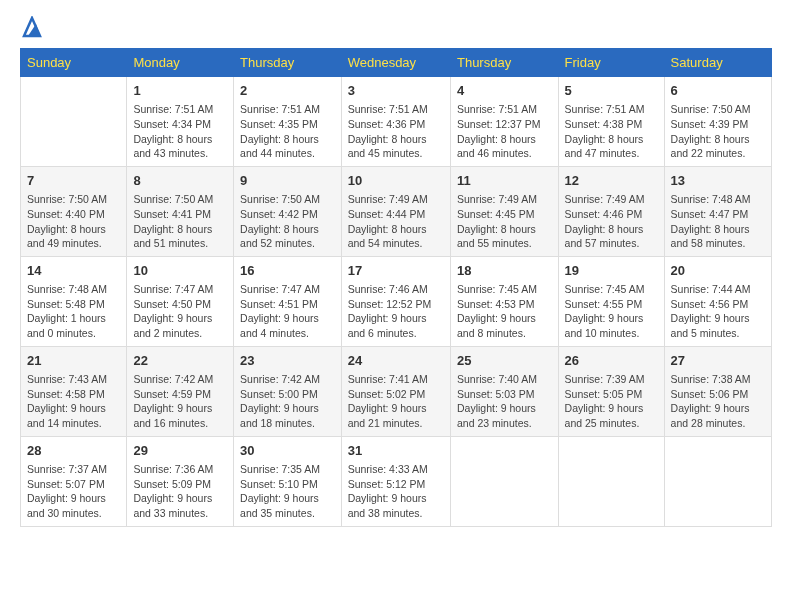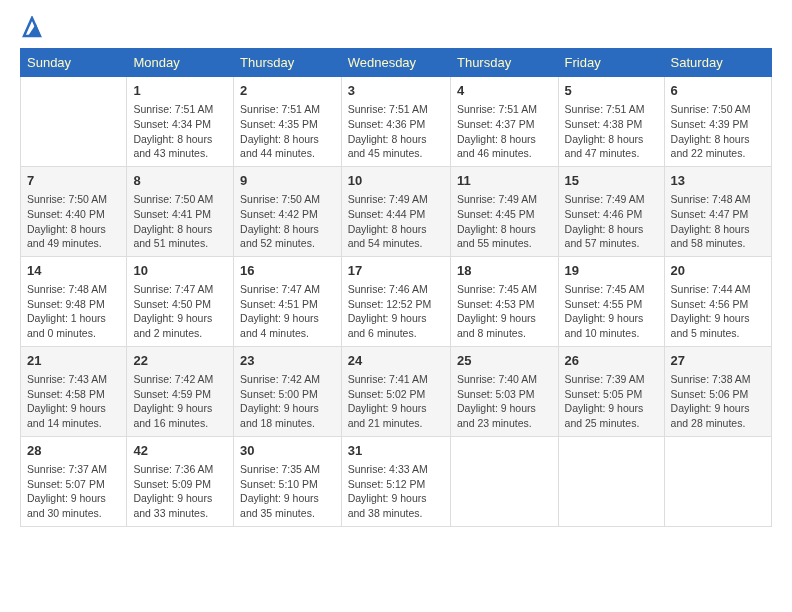--- a/index.html
+++ b/index.html
@@ -56,21 +56,21 @@
       font-size: 15px;
       color: #555;
     }
     .calendar {
       width: 100%;
       border-collapse: collapse;
       font-size: 11px;
     }
     .calendar thead tr th {
       background: #2a6abf;
-      color: #fef9c3;
+      color: #fde047;
       text-align: left;
       padding: 6px 6px;
       font-size: 13px;
       font-weight: normal;
       border: 1px solid #2a6abf;
     }
     .calendar tbody tr td {
       vertical-align: top;
       padding: 5px 6px;
       border: 1px solid #ddd;
@@ -151,21 +151,21 @@
       </td>
           <td>
         <span class="day-number">3</span>
         <span class="day-detail">Sunrise: 7:51 AM</span><br>
         <span class="day-detail">Sunset: 4:36 PM</span><br>
         <span class="day-detail">Daylight: 8 hours and 45 minutes.</span>
       </td>
           <td>
         <span class="day-number">4</span>
         <span class="day-detail">Sunrise: 7:51 AM</span><br>
-        <span class="day-detail">Sunset: 4:37 PM</span><br>
+        <span class="day-detail">Sunset: 12:37 PM</span><br>
         <span class="day-detail">Daylight: 8 hours and 46 minutes.</span>
       </td>
           <td>
         <span class="day-number">5</span>
         <span class="day-detail">Sunrise: 7:51 AM</span><br>
         <span class="day-detail">Sunset: 4:38 PM</span><br>
         <span class="day-detail">Daylight: 8 hours and 47 minutes.</span>
       </td>
           <td>
         <span class="day-number">6</span>
@@ -199,37 +199,37 @@
         <span class="day-detail">Sunset: 4:44 PM</span><br>
         <span class="day-detail">Daylight: 8 hours and 54 minutes.</span>
       </td>
           <td>
         <span class="day-number">11</span>
         <span class="day-detail">Sunrise: 7:49 AM</span><br>
         <span class="day-detail">Sunset: 4:45 PM</span><br>
         <span class="day-detail">Daylight: 8 hours and 55 minutes.</span>
       </td>
           <td>
-        <span class="day-number">15</span>
+        <span class="day-number">12</span>
         <span class="day-detail">Sunrise: 7:49 AM</span><br>
         <span class="day-detail">Sunset: 4:46 PM</span><br>
         <span class="day-detail">Daylight: 8 hours and 57 minutes.</span>
       </td>
           <td>
         <span class="day-number">13</span>
         <span class="day-detail">Sunrise: 7:48 AM</span><br>
         <span class="day-detail">Sunset: 4:47 PM</span><br>
         <span class="day-detail">Daylight: 8 hours and 58 minutes.</span>
       </td>
         </tr>
         <tr>
           <td>
         <span class="day-number">14</span>
         <span class="day-detail">Sunrise: 7:48 AM</span><br>
-        <span class="day-detail">Sunset: 9:48 PM</span><br>
+        <span class="day-detail">Sunset: 5:48 PM</span><br>
         <span class="day-detail">Daylight: 1 hours and 0 minutes.</span>
       </td>
           <td>
         <span class="day-number">10</span>
         <span class="day-detail">Sunrise: 7:47 AM</span><br>
         <span class="day-detail">Sunset: 4:50 PM</span><br>
         <span class="day-detail">Daylight: 9 hours and 2 minutes.</span>
       </td>
           <td>
         <span class="day-number">16</span>
@@ -307,21 +307,21 @@
       </td>
         </tr>
         <tr>
           <td>
         <span class="day-number">28</span>
         <span class="day-detail">Sunrise: 7:37 AM</span><br>
         <span class="day-detail">Sunset: 5:07 PM</span><br>
         <span class="day-detail">Daylight: 9 hours and 30 minutes.</span>
       </td>
           <td>
-        <span class="day-number">42</span>
+        <span class="day-number">29</span>
         <span class="day-detail">Sunrise: 7:36 AM</span><br>
         <span class="day-detail">Sunset: 5:09 PM</span><br>
         <span class="day-detail">Daylight: 9 hours and 33 minutes.</span>
       </td>
           <td>
         <span class="day-number">30</span>
         <span class="day-detail">Sunrise: 7:35 AM</span><br>
         <span class="day-detail">Sunset: 5:10 PM</span><br>
         <span class="day-detail">Daylight: 9 hours and 35 minutes.</span>
       </td>

